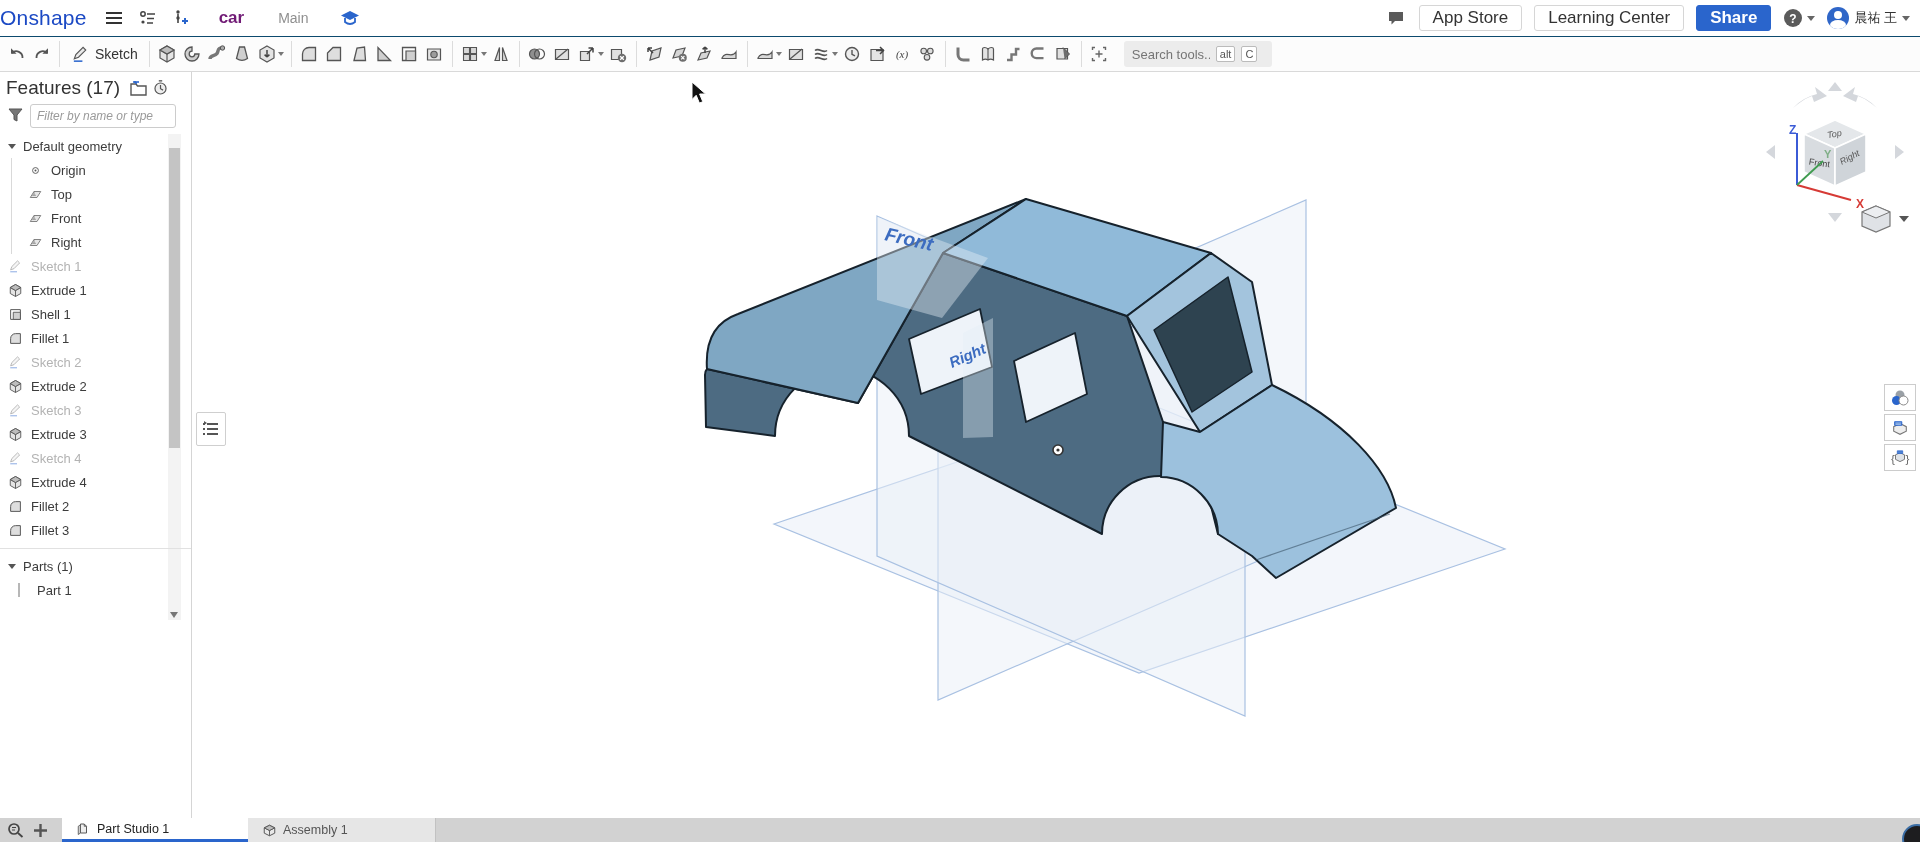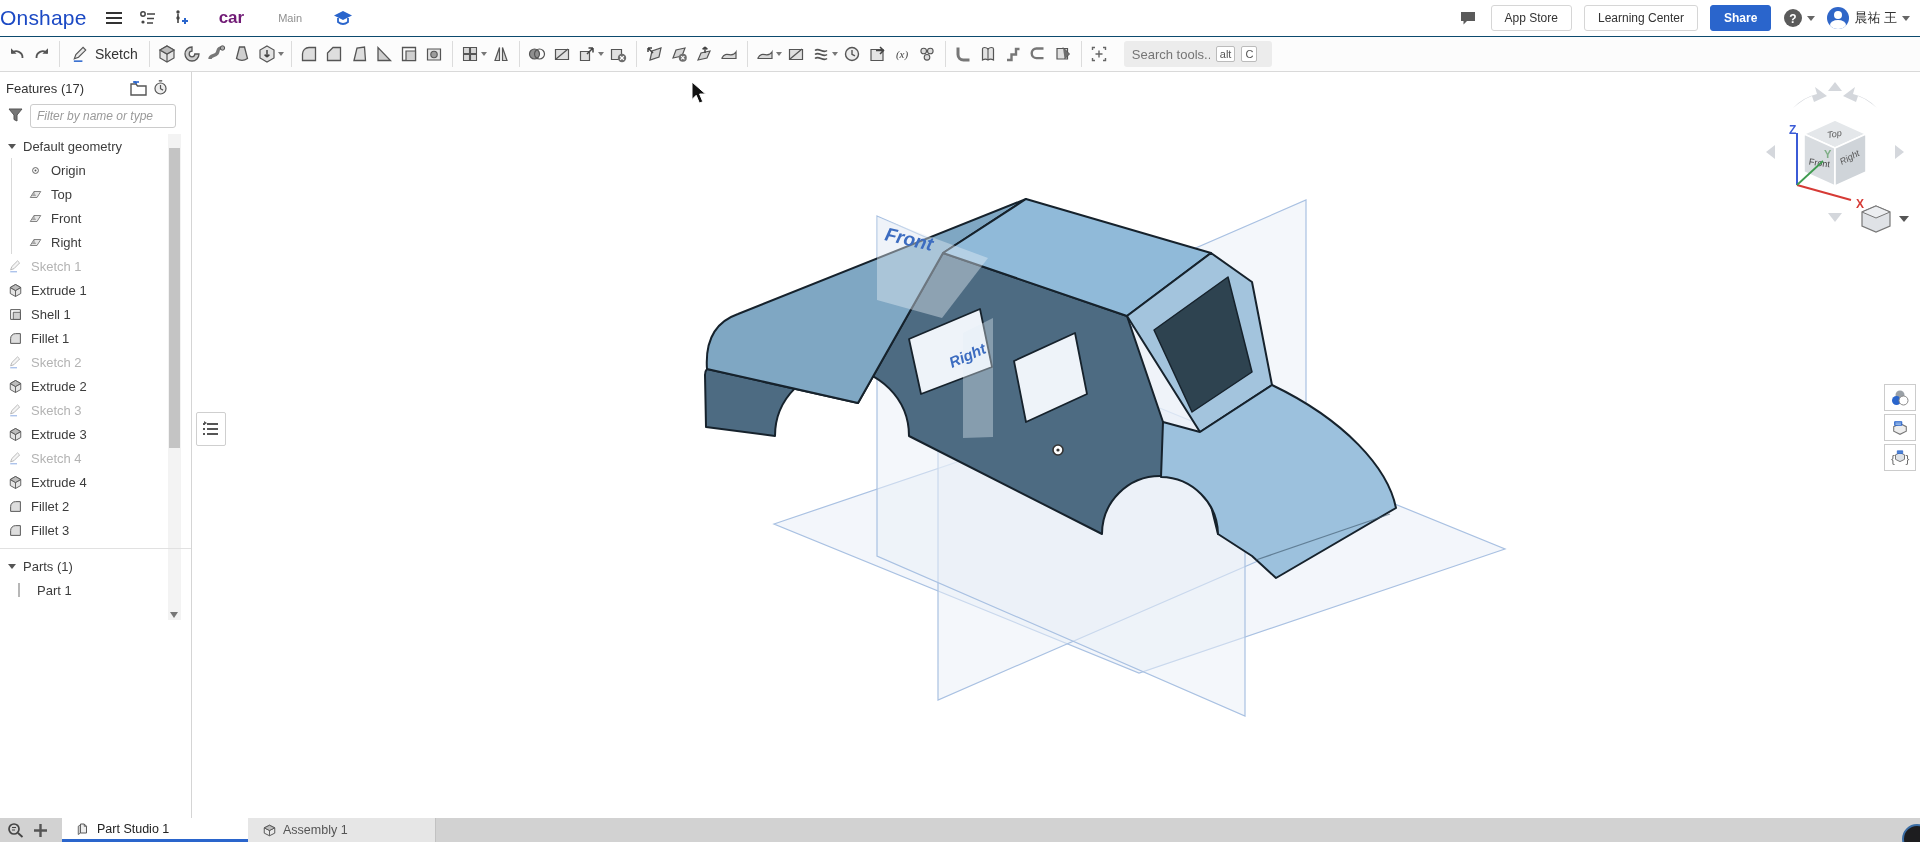--- a/index.html
+++ b/index.html
@@ -5,24 +5,24 @@
   * { margin:0; padding:0; box-sizing:border-box; }
   html,body { width:1920px; height:842px; overflow:hidden; background:#fff;
     font-family:"Liberation Sans", sans-serif; color:#333; }
 
   
   #topbar { position:absolute; left:0; top:0; width:1920px; height:36px; background:#fff;
     display:flex; align-items:center; z-index:30; }
   #logo { font-size:21px; font-weight:normal; color:#1b49c4; letter-spacing:.2px; margin-left:0; }
   .tb-icon { width:22px; height:22px; display:flex; align-items:center; justify-content:center; cursor:pointer; }
   #doc-title { font-size:17px; font-weight:600; color:#701a75; margin-left:28px; }
-  #branch-name { font-size:11px; color:#8f8f8f; margin-left:34px; }
+  #branch-name { font-size:14px; color:#8f8f8f; margin-left:34px; }
   #topbar-right { margin-left:auto; display:flex; align-items:center; gap:12px; padding-right:10px; }
   .top-btn { height:26px; padding:0 13px; border:1px solid #d6d6d6; border-radius:3px; background:#fff;
-    font-size:12px; color:#333; display:flex; align-items:center; cursor:pointer; }
+    font-size:17px; color:#333; display:flex; align-items:center; cursor:pointer; }
   #share-btn { background:#2a65cc; border-color:#2a65cc; color:#fff; font-weight:600; }
   #user-chip { display:flex; align-items:center; gap:5px; font-size:13px; color:#333; cursor:pointer; }
   #avatar { width:22px; height:22px; border-radius:50%; background:#2f66c8; position:relative; overflow:hidden; }
   #avatar::before { content:""; position:absolute; left:7px; top:4px; width:8px; height:8px; border-radius:50%; background:#fff; }
   #avatar::after  { content:""; position:absolute; left:3px; top:13px; width:16px; height:10px; border-radius:50%; background:#fff; }
   .caret { width:0; height:0; border-left:4px solid transparent; border-right:4px solid transparent;
     border-top:5px solid #666; display:inline-block; }
 
   
   #toolbar { position:absolute; left:0; top:36px; width:1920px; height:36px; background:#fcfcfc;
@@ -36,21 +36,21 @@
   #search-tools { margin-left:12px; height:26px; background:#ececec; border-radius:3px; display:flex;
     align-items:center; padding:0 8px; gap:6px; width:148px; }
   #search-tools input { border:none; background:transparent; outline:none; width:78px; font-size:13px; color:#555;
     font-family:"Liberation Sans",sans-serif; }
   .key { font-size:11px; color:#555; background:#fff; border:1px solid #bbb; border-radius:2px; padding:0 3px; line-height:14px; }
 
   
   #features-panel { position:absolute; left:0; top:72px; width:192px; height:746px; background:#fff;
     border-right:1px solid #d5d5d5; z-index:20; }
   #features-header { position:absolute; left:0; top:0; width:100%; height:32px; display:flex; align-items:center; }
-  #features-title { font-size:13px; color:#333; margin-left:6px; }
+  #features-title { font-size:19px; color:#333; margin-left:6px; }
   #features-header .hicon { margin-left:auto; }
   #filter-row { position:absolute; left:0; top:32px; width:100%; height:30px; display:flex; align-items:flex-start; }
   #filter-input { width:146px; height:24px; border:1px solid #ccc; border-radius:3px; font-size:12px;
     font-style:italic; padding:0 6px; color:#444; outline:none; font-family:"Liberation Sans",sans-serif; margin-left:4px; }
   #filter-input::placeholder { color:#9a9a9a; }
   #feature-tree { position:absolute; left:0; top:62px; width:100%; }
   .trow { height:24px; display:flex; align-items:center; font-size:13px; color:#3c3c3c; cursor:pointer; padding-left:8px; }
   .trow .ricon { width:15px; height:15px; margin-right:8px; flex:0 0 15px; display:flex; align-items:center; justify-content:center; }
   .trow.child { padding-left:28px; }
   .trow.suppressed { color:#b3b3b3; }

